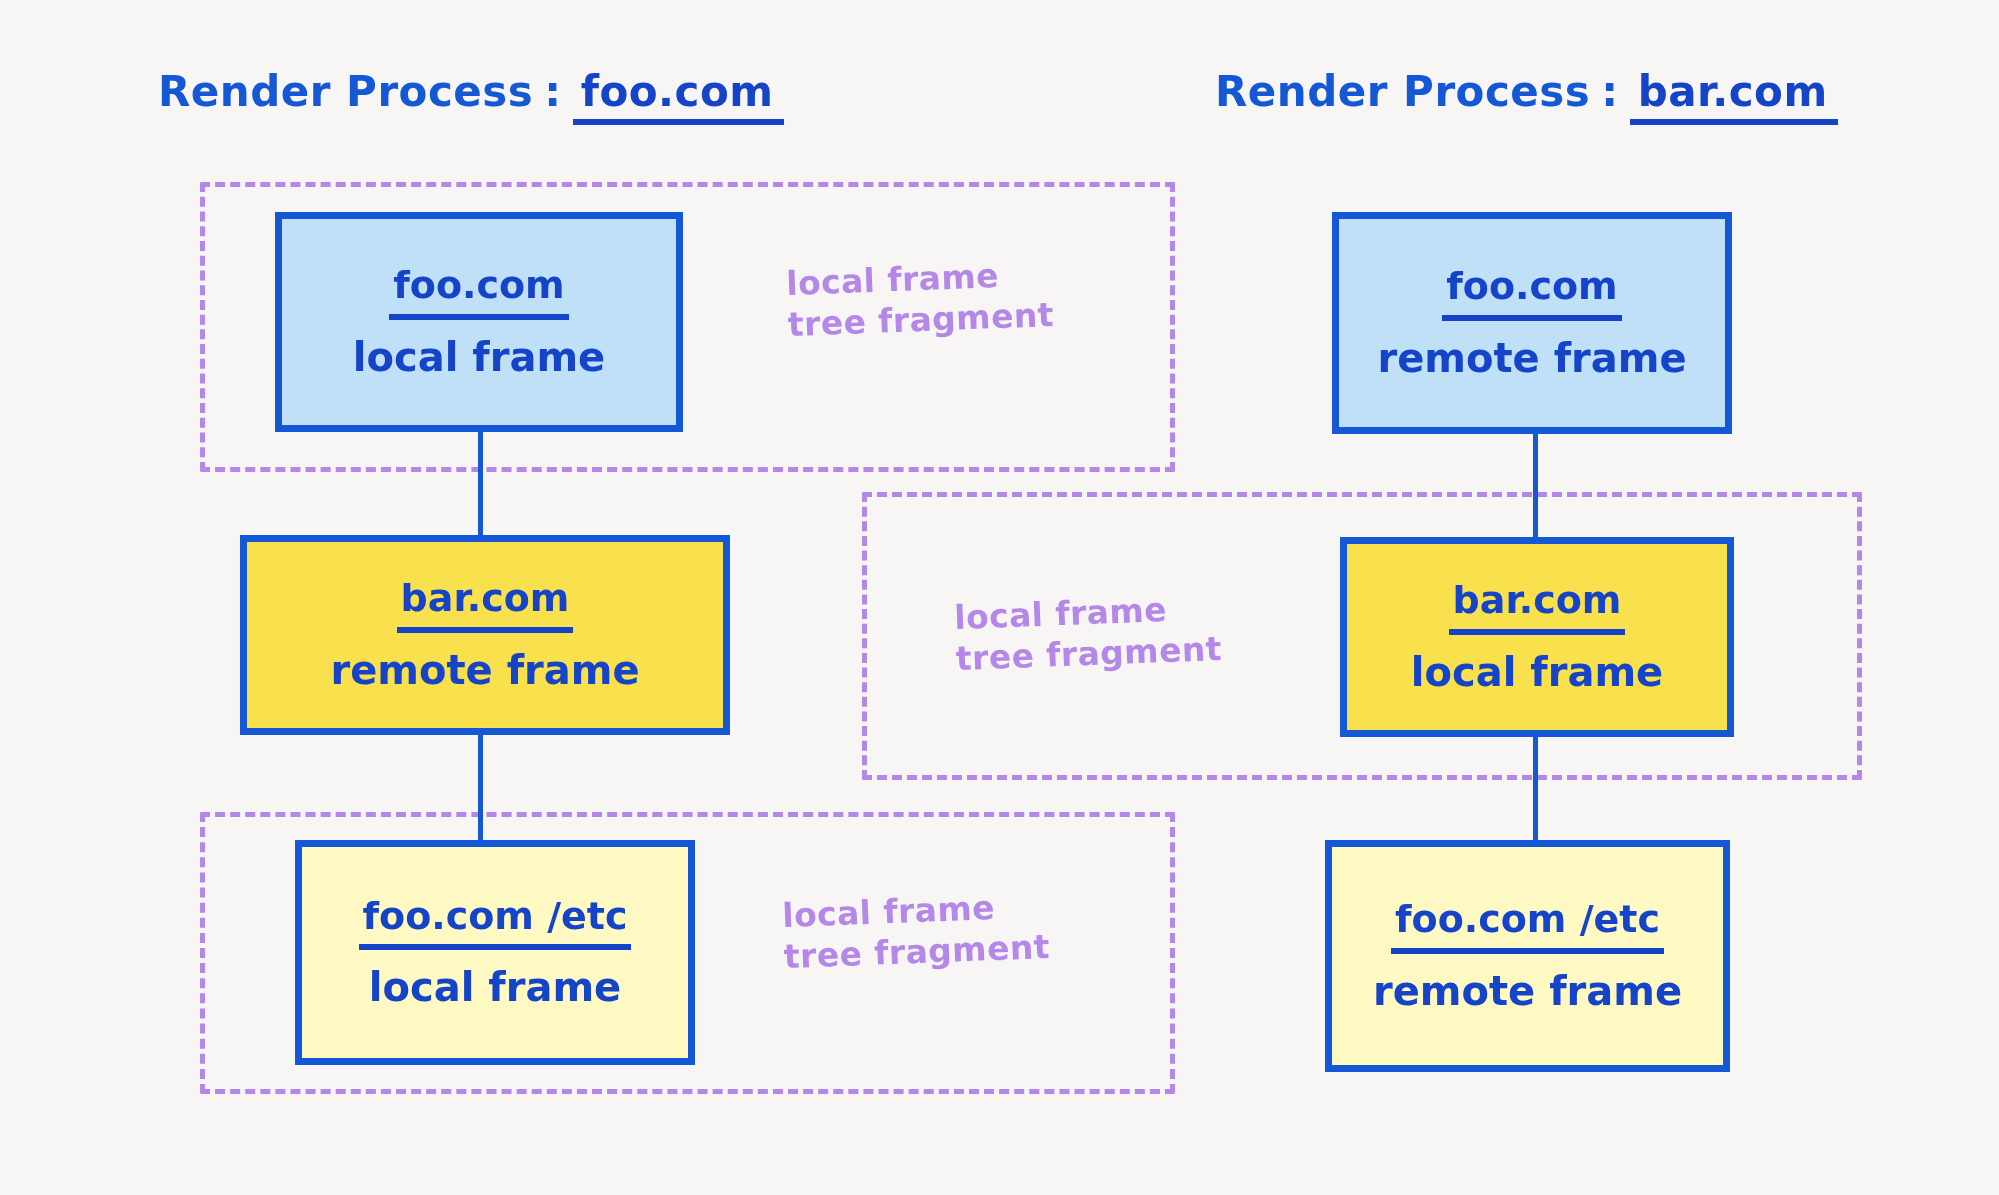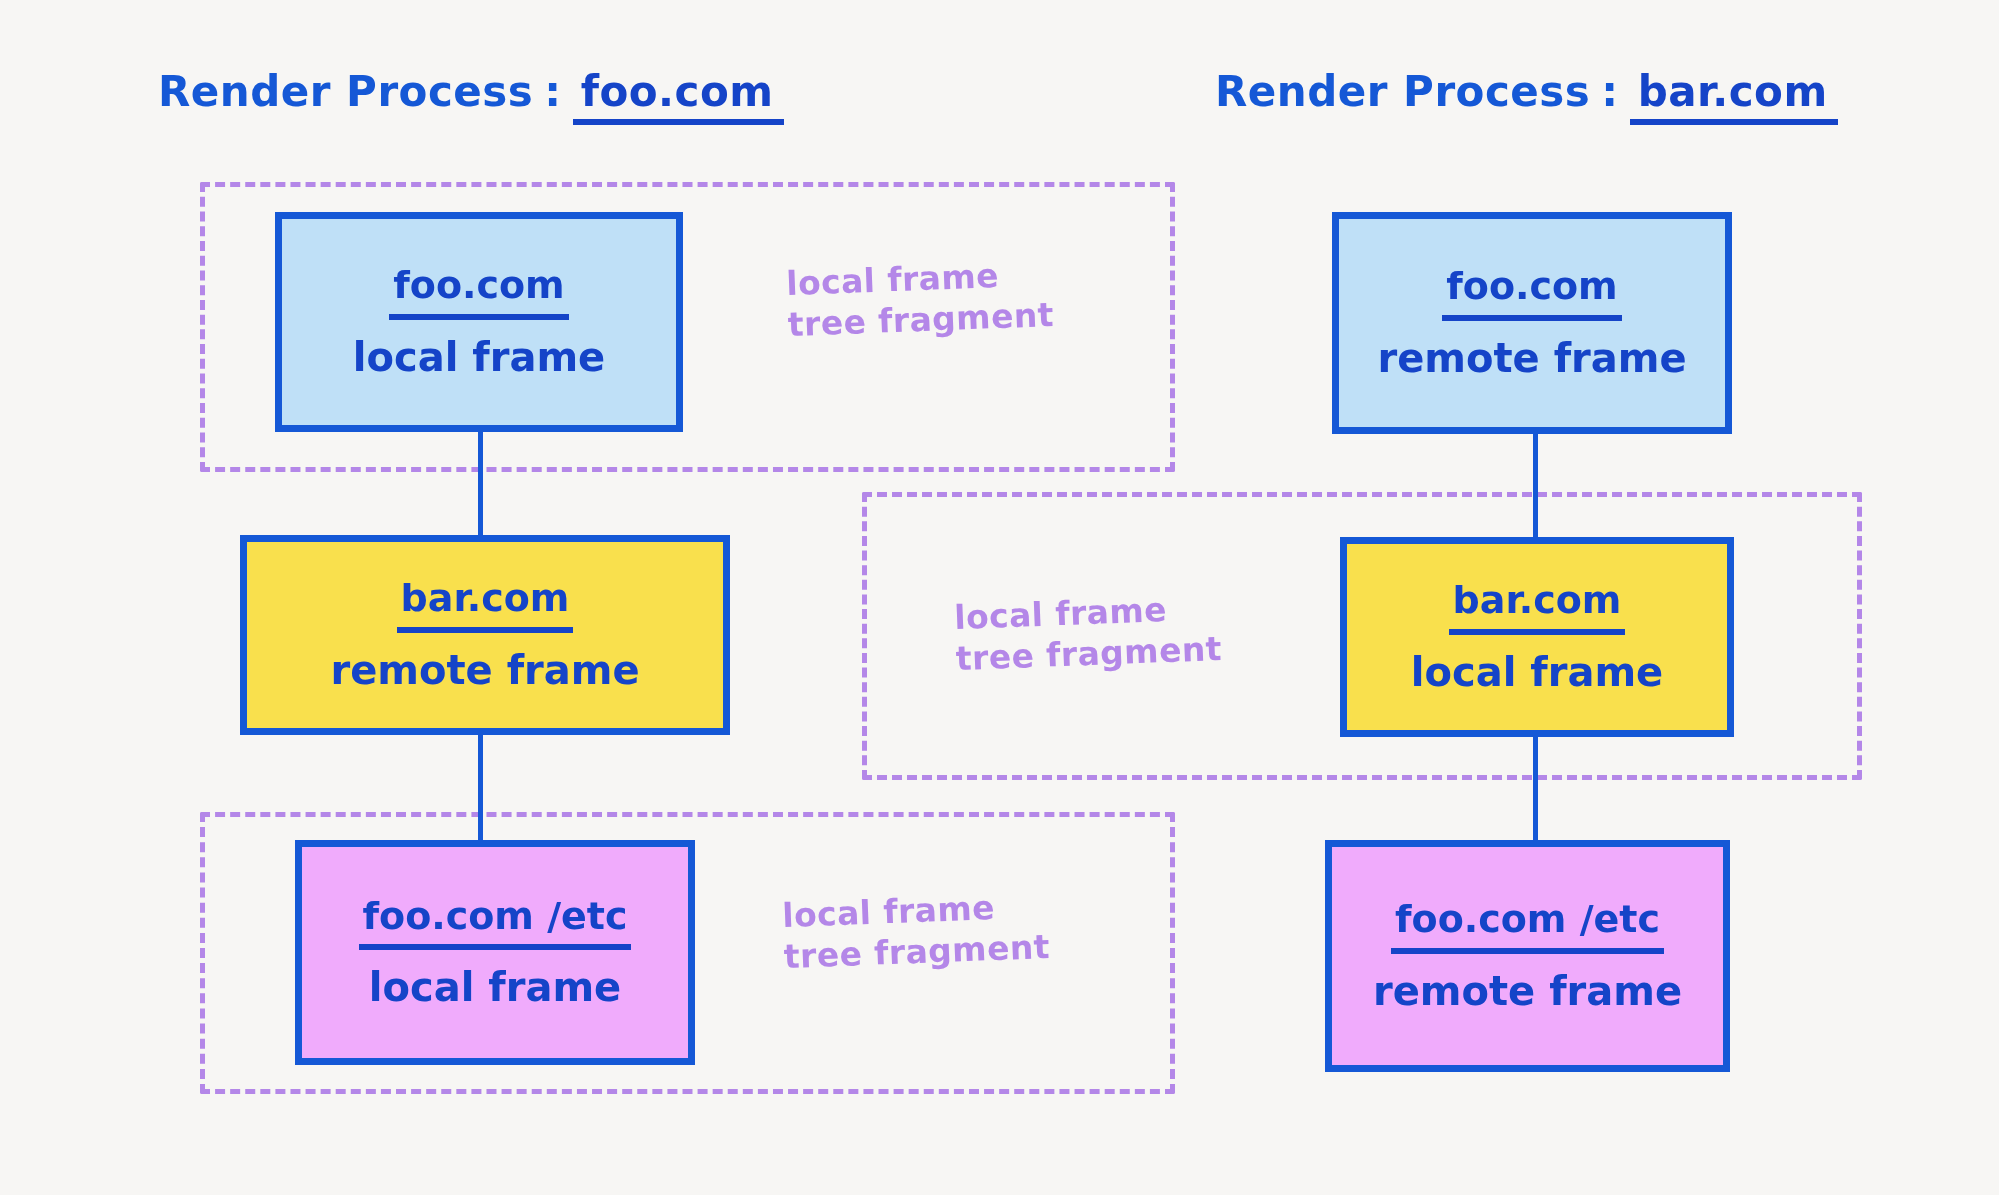--- a/index.html
+++ b/index.html
@@ -82,21 +82,21 @@
     display: flex;
     flex-direction: column;
     align-items: center;
     justify-content: center;
     text-align: center;
     color: #1544c8;
     font-family: "DejaVu Sans", sans-serif;
     font-weight: 700;
   }
   .fbox.blue { background: #bfe0f7; }
-  .fbox.blue-pale { background: #f0abfc; }
+  .fbox.blue-pale { background: #fef9c3; }
   .fbox.yellow { background: #f9e04d; }
 
   .fbox .domain {
     font-size: 38px;
     line-height: 1.05;
     border-bottom: 6px solid #1544c8;
     padding: 0 4px 8px 4px;
     margin-bottom: 16px;
     white-space: nowrap;
   }

